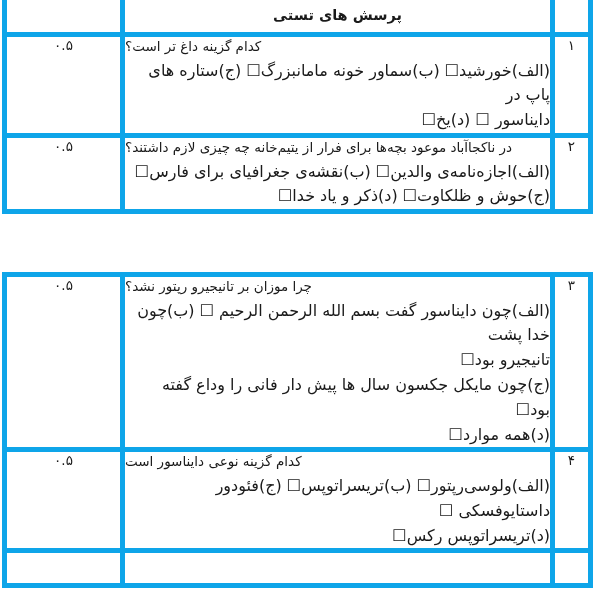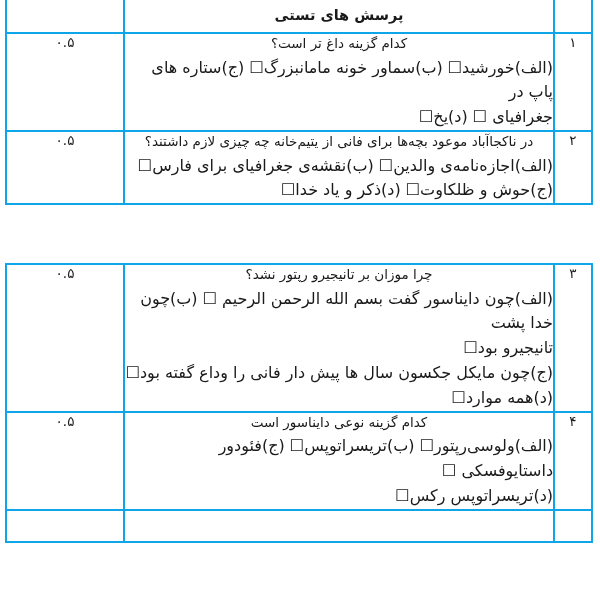--- a/index.html
+++ b/index.html
@@ -25,21 +25,21 @@
 
   
   .exam-table {
     width: 586px;
     margin: 0 7px;
     border-collapse: collapse;
     table-layout: fixed;
     background: #fff;
   }
   .exam-table td, .exam-table th {
-    border: 2px solid #0ea5e9;
+    border: 5px solid #0ea5e9;
     padding: 0;
     vertical-align: top;
     background: #fff;
   }
 
   
   col.col-num   { width: 38px; }
   col.col-body  { width: 430px; }
   col.col-score { width: 118px; }
 
@@ -74,21 +74,21 @@
   .cell-body {
     text-align: right;
     padding: 6px 6px 6px 6px;
     direction: rtl;
   }
 
   .q-stem {
     font-size: 13.5px;
     line-height: 1.45;
     margin: 0 0 2px 0;
-    text-align: center;
+    text-align: left;
   }
   .q-options {
     font-size: 16px;
     line-height: 1.55;
     margin: 0;
     text-align: right;
   }
   .q-options .opt {
     white-space: normal;
   }
@@ -122,30 +122,30 @@
         <td class="header-title">پرسش های تستی</td>
         <td class="header-blank-score"></td>
       </tr>
 
       <tr>
         <td class="cell-num">۱</td>
         <td class="cell-body">
           <p class="q-stem">کدام گزینه داغ تر است؟</p>
           <p class="q-options">
             <span class="opt">(الف)خورشید☐     (ب)سماور خونه مامانبزرگ☐     (ج)ستاره های پاپ در</span><br>
-            <span class="opt">جغرافیای ☐    (د)یخ☐</span>
+            <span class="opt">دایناسور ☐    (د)یخ☐</span>
           </p>
         </td>
         <td class="cell-score">۰.۵</td>
       </tr>
 
       <tr>
         <td class="cell-num">۲</td>
         <td class="cell-body">
-          <p class="q-stem">در ناکجاآباد موعود بچه‌ها برای فانی از یتیم‌خانه چه چیزی لازم داشتند؟</p>
+          <p class="q-stem">در ناکجاآباد موعود بچه‌ها برای فرار از یتیم‌خانه چه چیزی لازم داشتند؟</p>
           <p class="q-options">
             <span class="opt">(الف)اجازه‌نامه‌ی والدین☐     (ب)نقشه‌ی جغرافیای برای فارس☐</span><br>
             <span class="opt">(ج)حوش و ظلکاوت☐    (د)ذکر و یاد خدا☐</span>
           </p>
         </td>
         <td class="cell-score">۰.۵</td>
       </tr>
     </tbody>
   </table>
 

